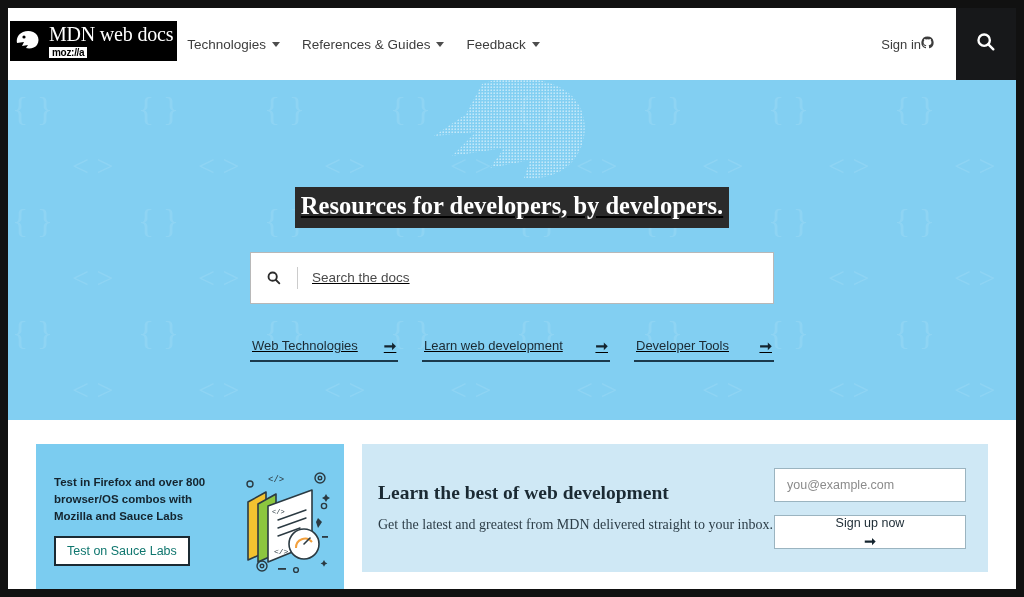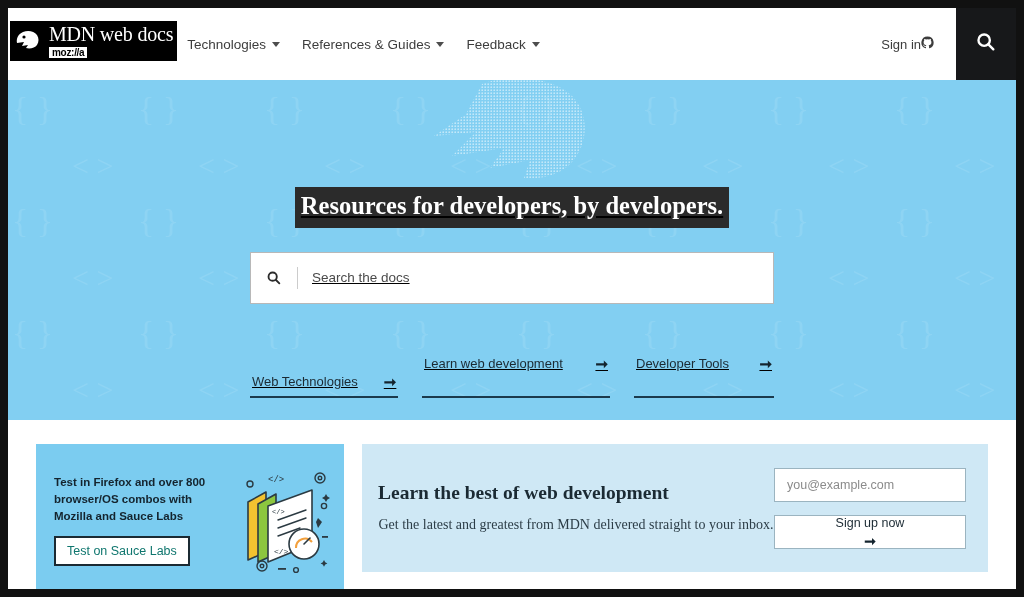--- a/index.html
+++ b/index.html
@@ -209,21 +209,21 @@
     color: #1b2a33;
     white-space: nowrap;
   }
   .hero-link .hl-arrow {
     margin-left: 26px;
     font-size: 15px;
     color: #14242e;
     font-weight: bold;
     line-height: 1;
   }
-  #hl-0 { width: 148px; margin-top: 36px; }
+  #hl-0 { width: 148px; }
   #hl-1 { width: 188px; }
   #hl-2 { width: 140px; }
 
   
   #cards-region {
     background: #ffffff;
     padding: 24px 28px 0 28px;
     display: flex;
     gap: 18px;
   }
@@ -274,21 +274,20 @@
     font-size: 19.5px;
     color: #1b2a33;
     line-height: 1.1;
   }
   #newsletter-sub {
     margin-top: 14px;
     font-family: "Liberation Serif", serif;
     font-size: 14px;
     color: #2c3d47;
     line-height: 1.2;
-    text-align: center;
   }
   #newsletter-form {
     width: 192px;
     display: flex;
     flex-direction: column;
     gap: 13px;
   }
   #newsletter-email {
     height: 34px;
     background: #ffffff;

